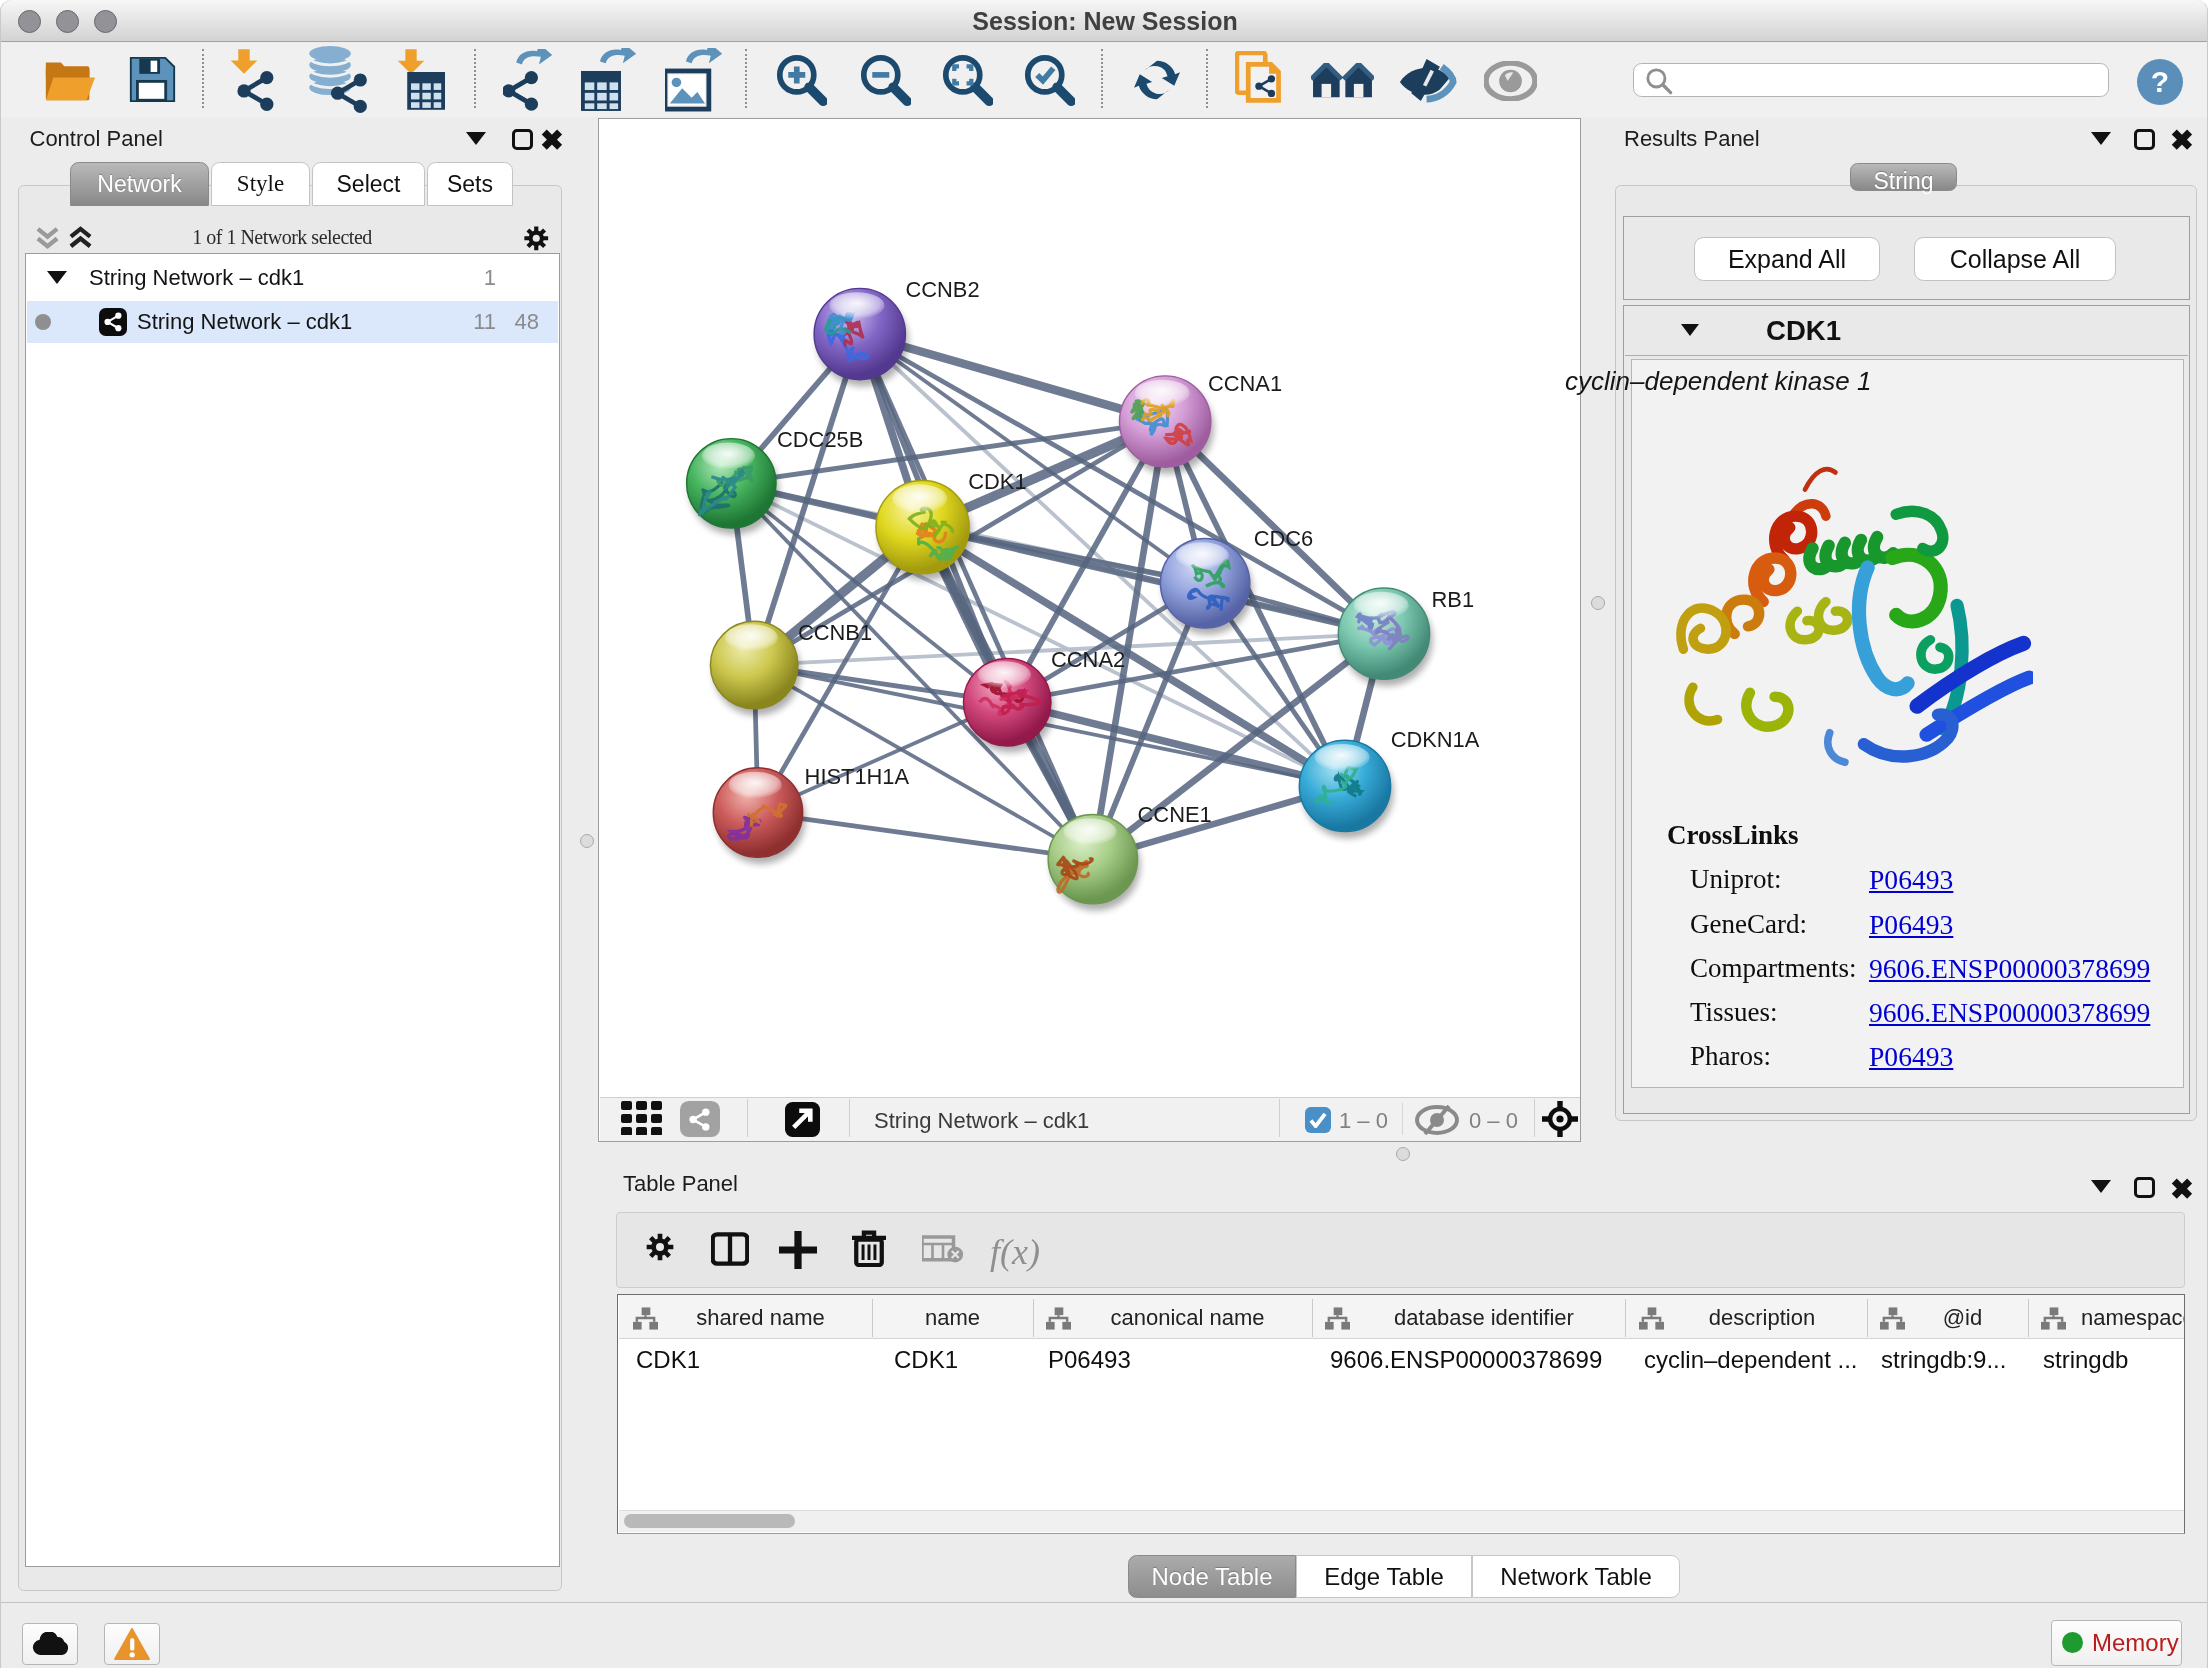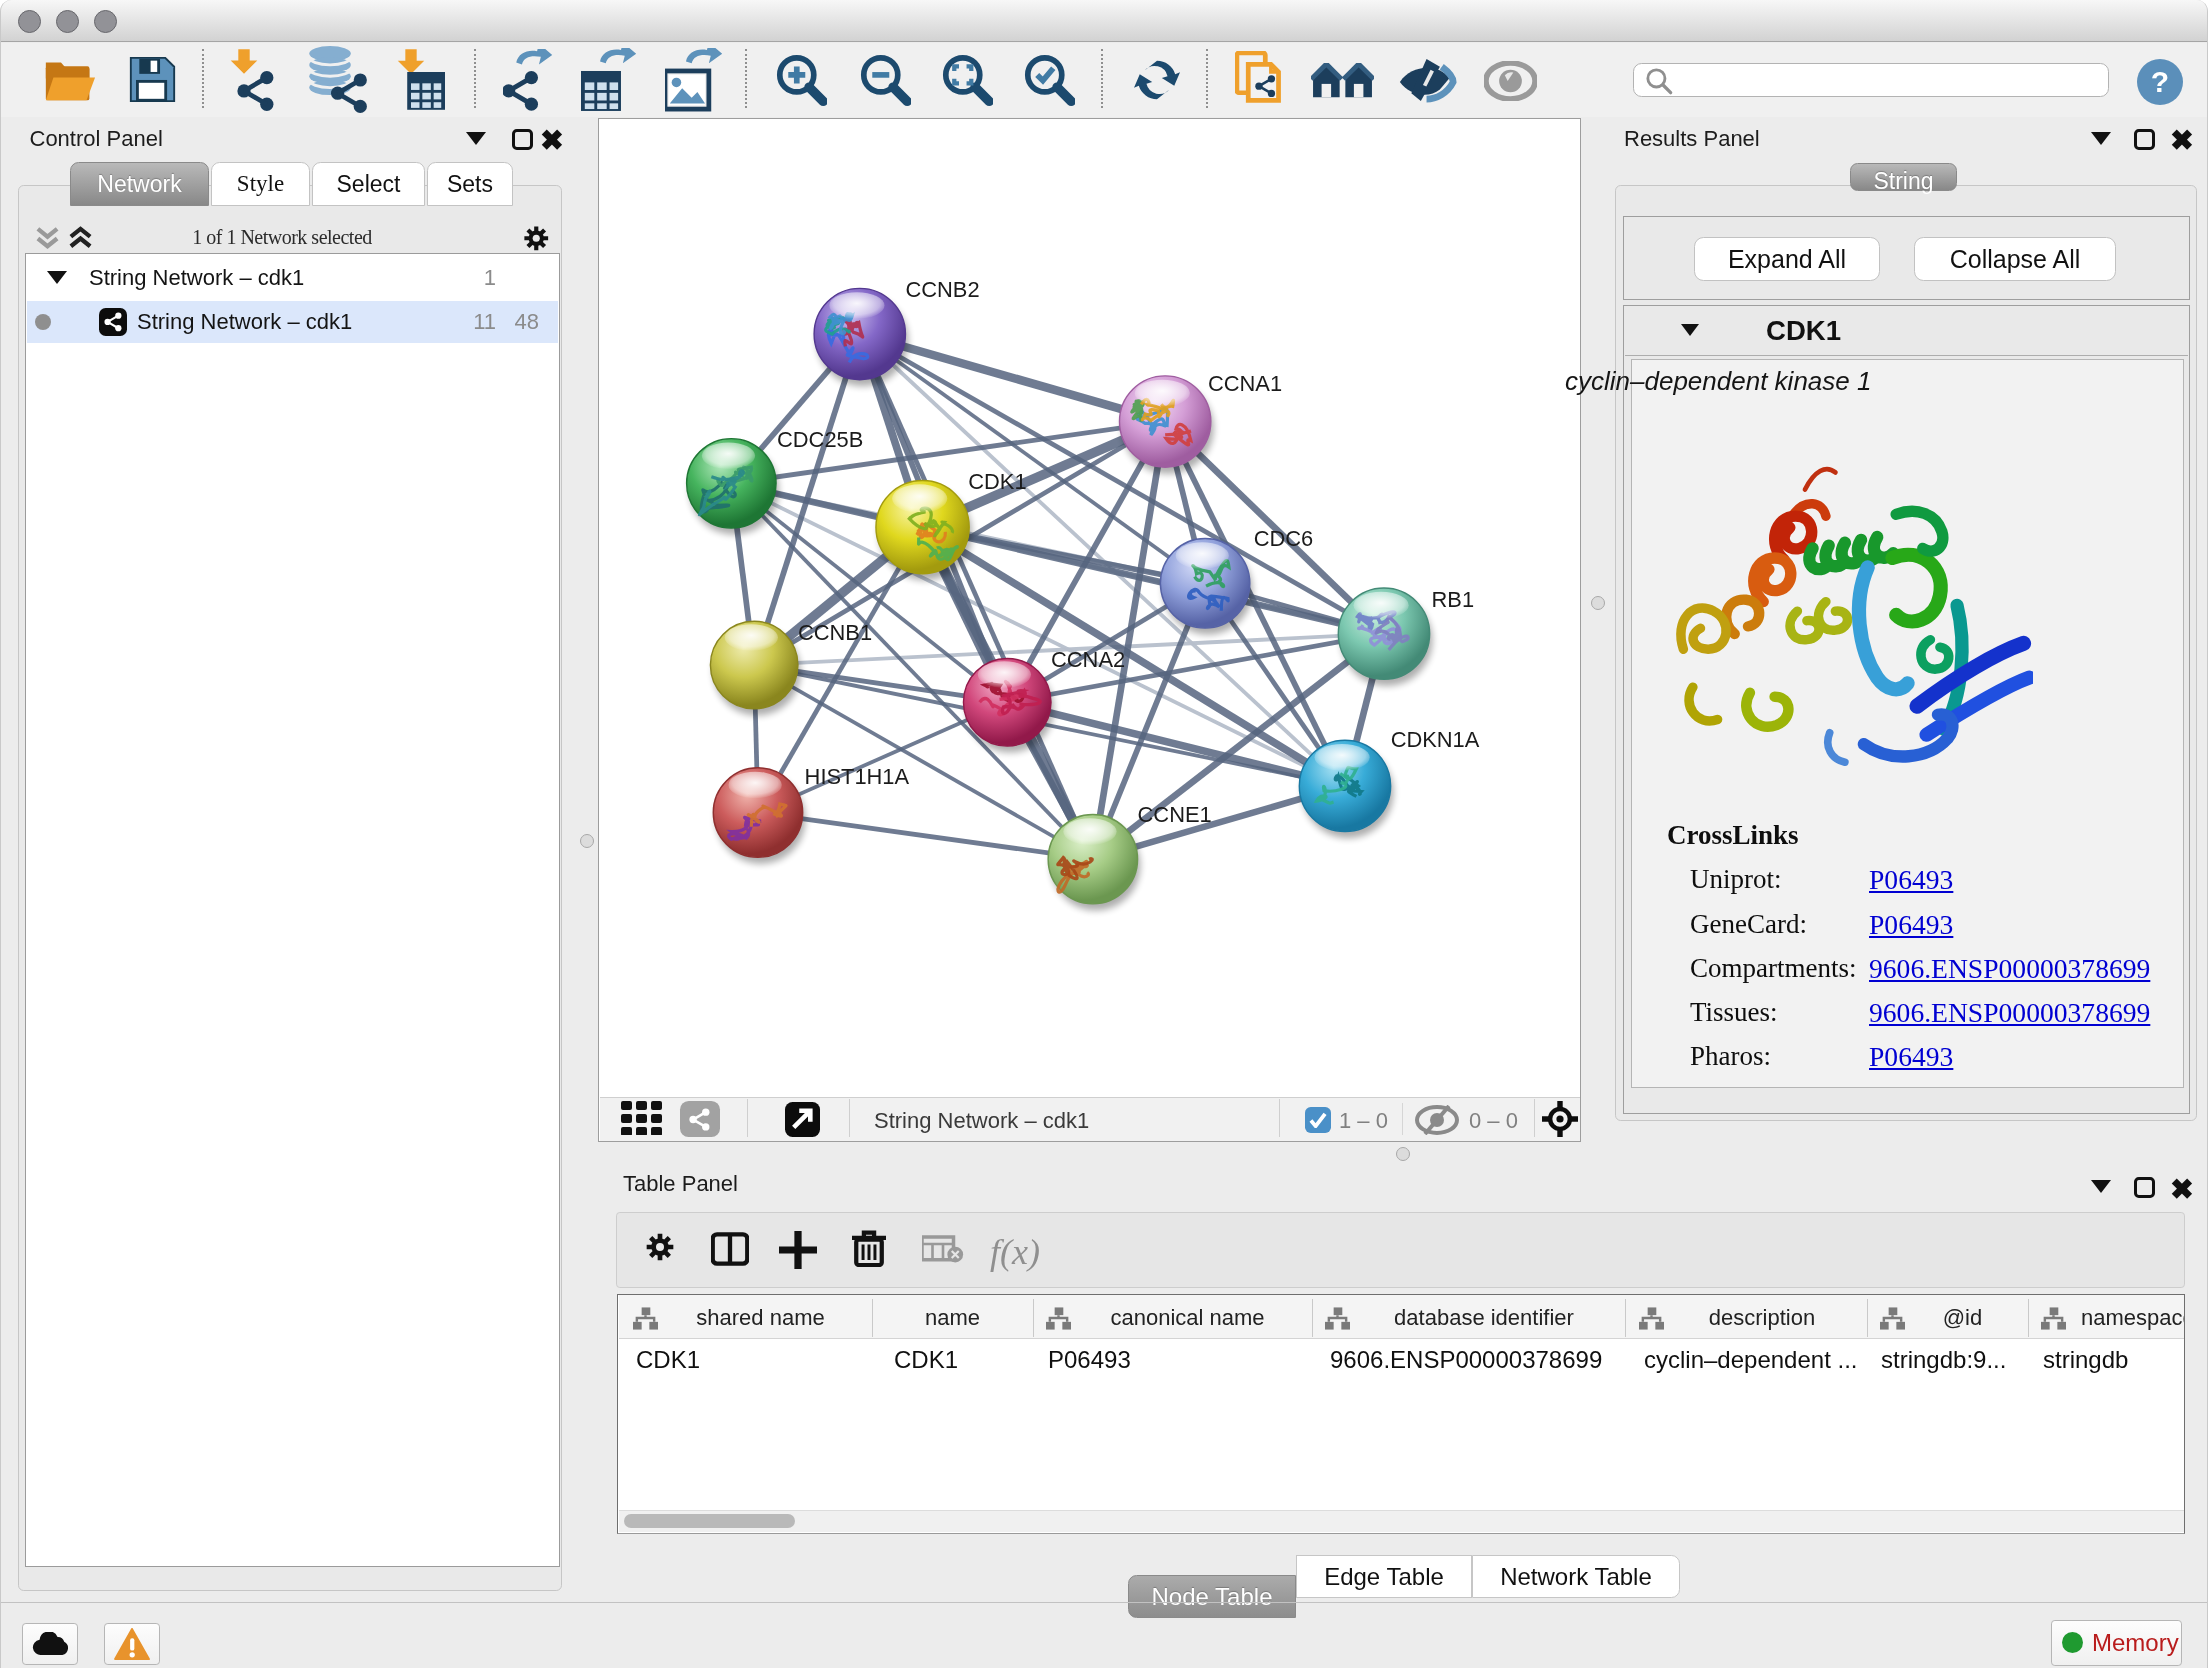--- a/index.html
+++ b/index.html
@@ -23,20 +23,21 @@
 .btn { position:absolute; background:#fff; border:1.4px solid #c2c2c2; border-radius:9.5px; text-align:center; font-size:25px; color:#111; }
 .serif { font-family:"Liberation Serif", serif; }
 .cell { position:absolute; font-size:24px; color:#101010; white-space:nowrap; }
 </style></head><body>
 <div class="win">
 
 <div class="titlebar"></div>
 <div class="tl" style="left:17px"></div>
 <div class="tl" style="left:55px"></div>
 <div class="tl" style="left:93px"></div>
+<div class="title">Session: New Session</div>
 <div class="toolbar"></div>
 <svg style="position:absolute;left:41px;top:53px" width="55" height="53" viewBox="0 0 58 56">
 <path d="M4 10 h16 l6 7 h24 v10 h-46 z" fill="#c57714"></path>
 <rect x="4" y="14" width="46" height="36" rx="2" fill="#c57714"></rect>
 <path d="M12 26 h44 l-9 24 h-43 z" fill="#efa02c"></path>
     </svg>
 <svg style="position:absolute;left:127px;top:55px" width="49" height="49" viewBox="0 0 52 52">
 <path d="M2 2 h38 l10 10 v38 h-48 z" fill="#17394f"></path>
 <path d="M4 4 h35 l9 9 v35 h-44 z" fill="#5d92bb"></path>
 <rect x="12" y="4" width="22" height="16" fill="#17394f"></rect>
@@ -628,21 +629,21 @@
 <div class="abs" style="left:2080px;top:1305px;width:103px;overflow:hidden;font-size:22px;color:#222;white-space:nowrap;">namespace</div>
 <div class="cell" style="left:635px;top:1346px;">CDK1</div>
 <div class="cell" style="left:893px;top:1346px;">CDK1</div>
 <div class="cell" style="left:1047px;top:1346px;">P06493</div>
 <div class="cell" style="left:1329px;top:1346px;">9606.ENSP00000378699</div>
 <div class="cell" style="left:1643px;top:1346px;">cyclin–dependent ...</div>
 <div class="cell" style="left:1880px;top:1346px;">stringdb:9...</div>
 <div class="cell" style="left:2042px;top:1346px;">stringdb</div>
 <div class="abs" style="left:618px;top:1510px;width:1565px;height:22px;background:#f0f0f0;border-top:1px solid #dcdcdc;"></div>
 <div class="abs" style="left:623px;top:1514px;width:171px;height:14.3px;background:#b9b9b9;border-radius:7.6px;"></div>
-<div class="abs" style="left:1127px;top:1555px;width:168px;height:43px;background:linear-gradient(#ababab,#8d8d8d);border:1px solid #8a8a8a;border-radius:8.6px 0 0 8.6px;text-align:center;line-height:41px;font-size:24px;color:#fff;text-shadow:0 -1px 1px rgba(0,0,0,0.25);margin-top:20px;">Node Table</div>
+<div class="abs" style="left:1127px;top:1555px;width:168px;height:43px;background:linear-gradient(#ababab,#8d8d8d);border:1px solid #8a8a8a;border-radius:8.6px 0 0 8.6px;text-align:center;line-height:41px;font-size:24px;color:#fff;text-shadow:0 -1px 1px rgba(0,0,0,0.25);">Node Table</div>
 <div class="abs" style="left:1295px;top:1555px;width:176px;height:43px;background:#fff;border:1px solid #c6c6c6;text-align:center;line-height:41px;font-size:24px;color:#111;">Edge Table</div>
 <div class="abs" style="left:1471px;top:1555px;width:208px;height:43px;background:#fff;border:1px solid #c6c6c6;border-radius:0 8.6px 8.6px 0;text-align:center;line-height:41px;font-size:24px;color:#111;">Network Table</div>
 <div class="abs" style="left:0px;top:1602px;width:2208px;height:0;border-top:1.4px solid #c2c2c2;"></div>
 <div class="abs" style="left:21px;top:1623px;width:56px;height:42px;background:linear-gradient(#fdfdfd,#f0f0f0);border:1.4px solid #b6b6b6;border-radius:3.8px;"></div>
 <svg style="position:absolute;left:31px;top:1632px" width="36" height="25" viewBox="0 0 38 26">
       <path d="M10 24 a8 8 0 0 1 -2 -16 a10 10 0 0 1 19 -3 a7 7 0 0 1 7 5 a7.5 7.5 0 0 1 -2 14 z" fill="#111"></path>
     </svg>
 <div class="abs" style="left:103px;top:1623px;width:56px;height:42px;background:linear-gradient(#fdfdfd,#f0f0f0);border:1.4px solid #b6b6b6;border-radius:3.8px;"></div>
 <svg style="position:absolute;left:113px;top:1628px" width="36" height="32" viewBox="0 0 38 34">
       <path d="M19 1 L37 33 H1 z" fill="#e8932c" stroke="#e8932c" stroke-width="2" stroke-linejoin="round"></path>

